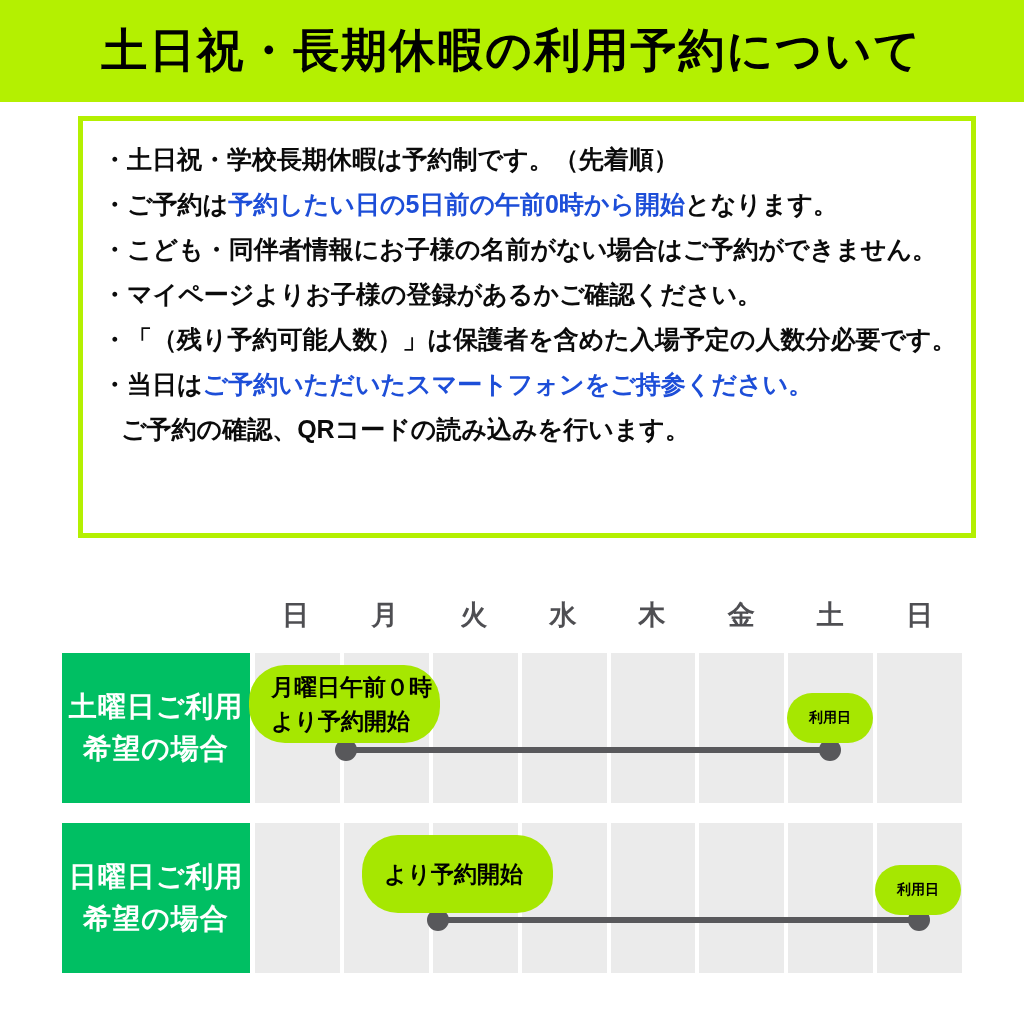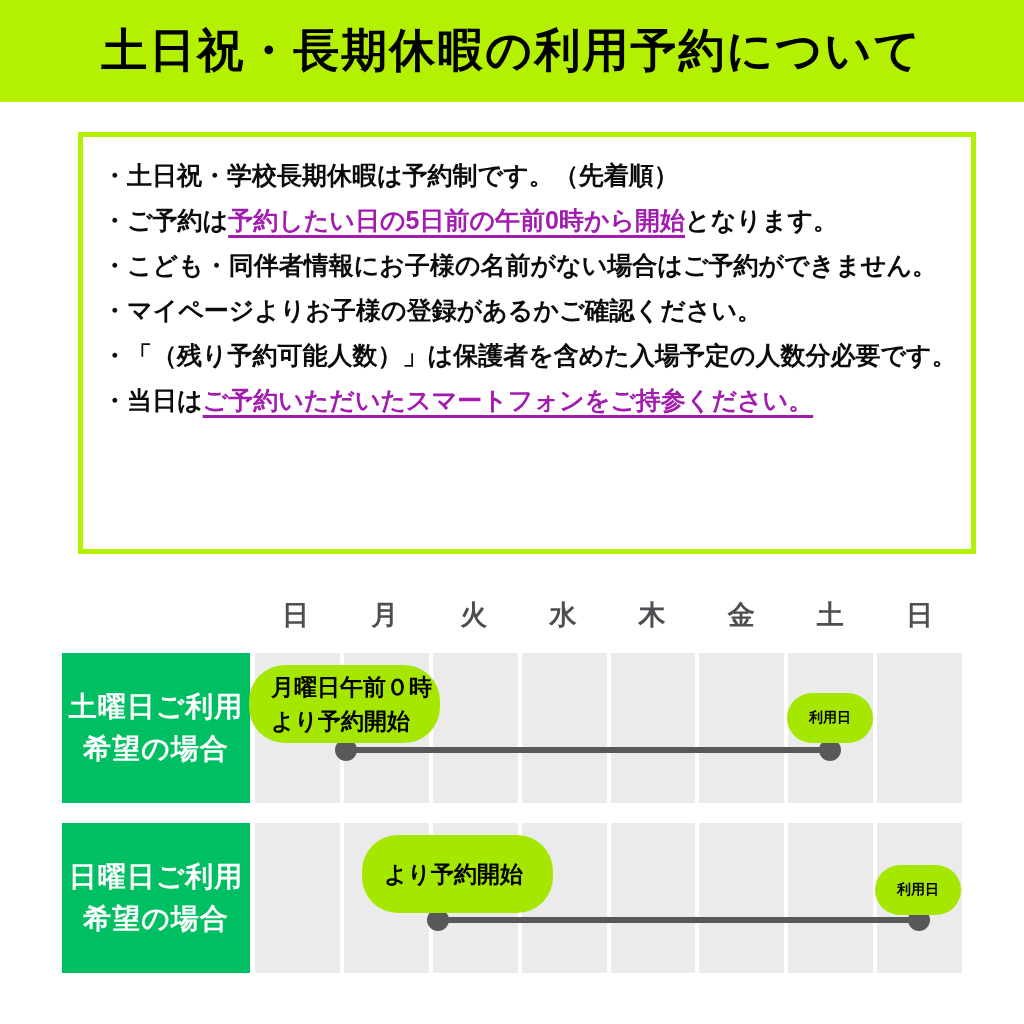--- a/index.html
+++ b/index.html
@@ -10,30 +10,30 @@
 
   
   .banner {
     position:absolute; top:0; left:0; width:1024px; height:102px;
     background:#b4f001; display:flex; align-items:center; justify-content:center;
   }
   .banner h1 { margin:10px; font-size:46px; font-weight:bold; color:#000; letter-spacing:2px; }
 
   
   .notice {
-    position:absolute; top:132px; left:78px; width:898px; height:422px; box-sizing:border-box;
+    position:absolute; top:116px; left:78px; width:898px; height:422px; box-sizing:border-box;
     border:5px solid #b4f001; background:#fff; padding:16px 14px 0 19px;
   }
   .notice ul { list-style:none; margin:0; padding:0; }
   .notice li {
     font-size:25px; font-weight:bold; line-height:45px; color:#0b0b0b; white-space:nowrap;
   }
   .notice li.cont { padding-left:19px; }
   .red-u {
-    color:#a21caf; text-decoration:underline;
+    color:#1d4ed8; 
     text-decoration-thickness:3px; text-underline-offset:6px;
   }
 
   
   .days {
     position:absolute; top:592px; left:253px; width:709px; height:46px;
     display:flex; gap:4px;
   }
   .day-cell {
     flex:1; display:flex; align-items:center; justify-content:center;
@@ -94,20 +94,21 @@
   </div>
 
   <div class="notice">
     <ul>
       <li class="notice-item"><span>・土日祝・学校長期休暇は予約制です。（先着順）</span><span class="red-u"></span><span></span></li>
       <li class="notice-item"><span>・ご予約は</span><span class="red-u">予約したい日の5日前の午前0時から開始</span><span>となります。</span></li>
       <li class="notice-item"><span>・こども・同伴者情報にお子様の名前がない場合はご予約ができません。</span><span class="red-u"></span><span></span></li>
       <li class="notice-item"><span>・マイページよりお子様の登録があるかご確認ください。</span><span class="red-u"></span><span></span></li>
       <li class="notice-item"><span>・「（残り予約可能人数）」は保護者を含めた入場予定の人数分必要です。</span><span class="red-u"></span><span></span></li>
       <li class="notice-item"><span>・当日は</span><span class="red-u">ご予約いただいたスマートフォンをご持参ください。</span><span></span></li>
+      <li class="notice-item cont"><span>ご予約の確認、QRコードの読み込みを行います。</span></li>
     </ul>
   </div>
 
   <div class="days">
     <div class="day-cell">日</div>
     <div class="day-cell">月</div>
     <div class="day-cell">火</div>
     <div class="day-cell">水</div>
     <div class="day-cell">木</div>
     <div class="day-cell">金</div>

